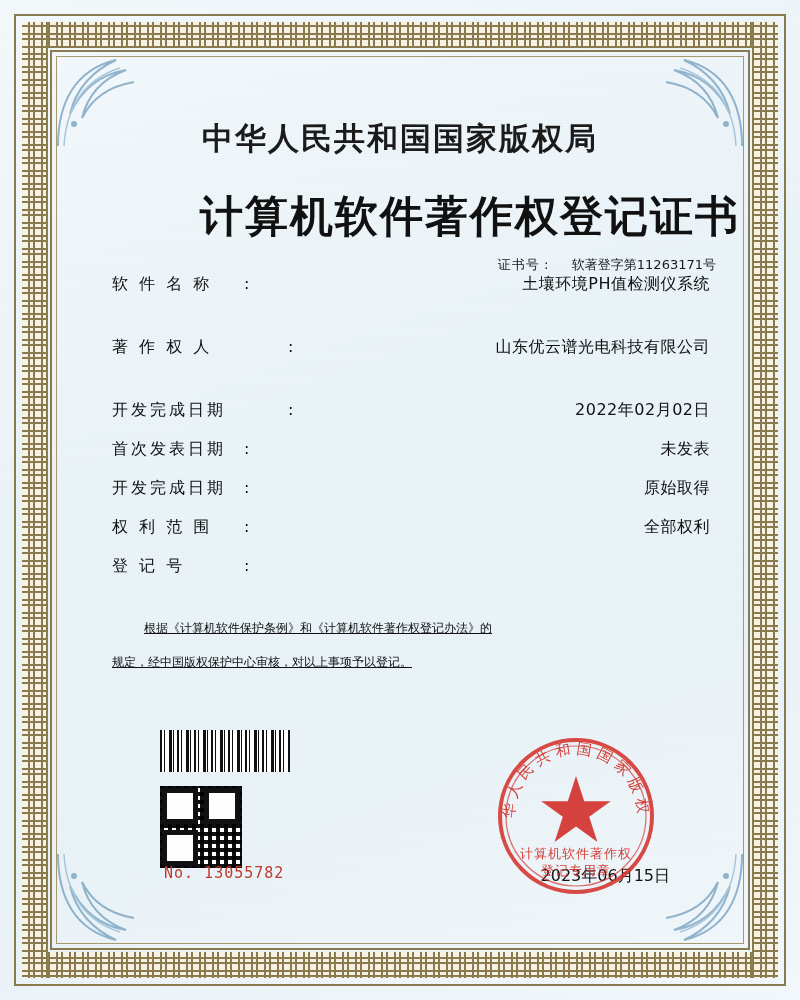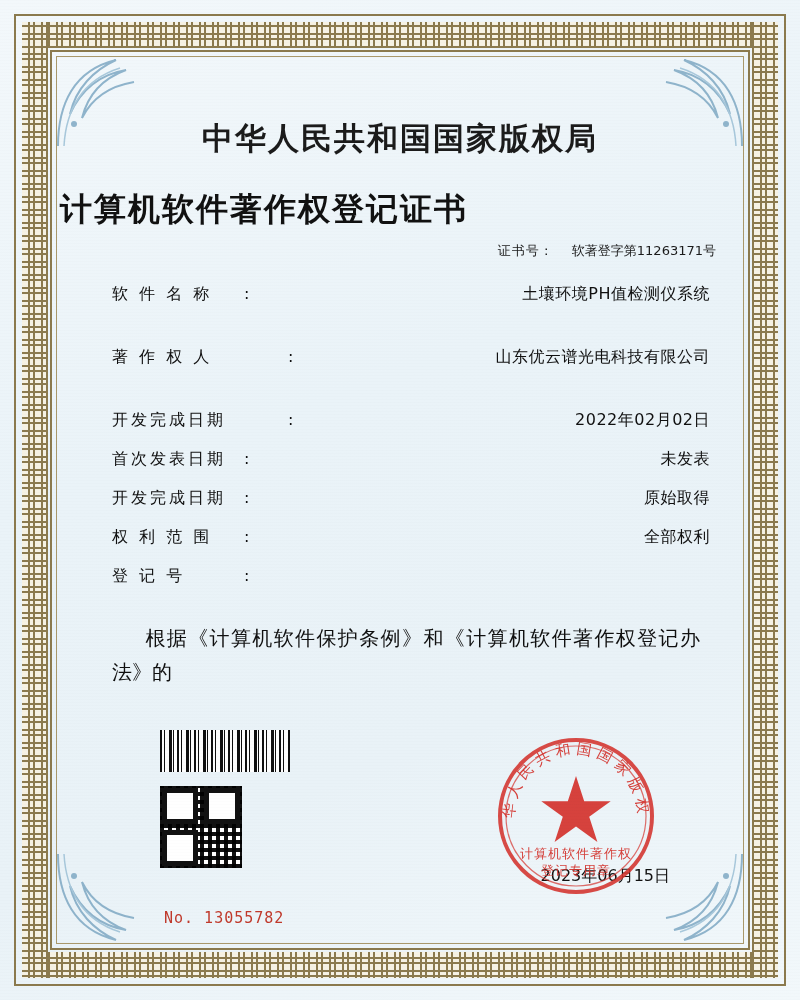--- a/index.html
+++ b/index.html
@@ -93,42 +93,41 @@
   .title-main {
     text-align: center;
     font-family: "DejaVu Serif", "Liberation Serif", serif;
     font-size: 31px;
     font-weight: bold;
     color: #1b1b1b;
     letter-spacing: 2px;
     margin-top: 58px;
   }
   .title-sub {
-    text-align: left;
+    text-align: right;
     font-family: "DejaVu Serif", "Liberation Serif", serif;
-    font-size: 32px;
+    font-size: 43px;
     font-weight: bold;
     color: #111111;
     letter-spacing: 2px;
     margin-top: 28px;
   }
 
   .cert-no {
     text-align: right;
     margin-top: 10px;
     padding-right: 24px;
     font-size: 13px;
     color: #1b1b1b;
     font-family: "DejaVu Sans", "Liberation Sans", sans-serif;
   }
   .cert-no .label { letter-spacing: 1px; }
   .cert-no .value { margin-left: 14px; }
 
   .fields {
-    margin-top: 24px;
     padding-left: 52px;
     padding-right: 30px;
   }
   .field-row {
     display: flex;
     align-items: flex-start;
     margin-bottom: 22px;
     font-size: 16px;
     color: #101010;
   }
@@ -157,24 +156,25 @@
   .gap-top { margin-top: 42px; gap: 44px; }
 
   .field-row.compact { margin-bottom: 18px; }
   .mono { font-family: "DejaVu Sans Mono", "Liberation Mono", monospace; font-size: 15px; }
 
   
   .statement {
     margin-top: 34px;
     padding-left: 52px;
     padding-right: 40px;
-    font-size: 20px;
+    font-size: 12px;
     line-height: 34px;
     color: #101010;
     text-align: justify;
+    text-decoration: underline;
   }
   .statement .indent { display: inline-block; width: 32px; }
 
   
   .codes {
     position: absolute;
     left: 100px;
     top: 670px;
   }
   .barcode {
@@ -213,21 +213,21 @@
     left: 2px; bottom: 2px;
     width: 26px; height: 26px;
     border: 5px solid #111;
     background: #fff;
     box-shadow: inset 0 0 0 4px #fff;
   }
 
   .serial {
     position: absolute;
     left: 104px;
-    top: 849px;
+    top: 804px;
     color: #c0392b;
     font-size: 15px;
     font-family: "DejaVu Sans Mono", "Liberation Mono", monospace;
     letter-spacing: 1px;
   }
 
   .issue-date {
     position: absolute;
     right: 70px;
     top: 806px;
@@ -347,20 +347,21 @@
 
       <div class="field-row compact">
         <div class="field-label">登 记 号</div>
         <div class="field-colon">:</div>
       </div>
 
     </div>
 
     <div class="statement">
       <span class="indent"></span><span>根据《计算机软件保护条例》和《计算机软件著作权登记办法》的</span><br>
+      <span>规定，经中国版权保护中心审核，对以上事项予以登记。</span>
     </div>
 
     <div class="codes">
       <div class="barcode"></div>
       <div class="qr">
           <span class="qr-b"></span>
         </div>
     </div>
 
     <div class="serial">No. 13055782</div>

